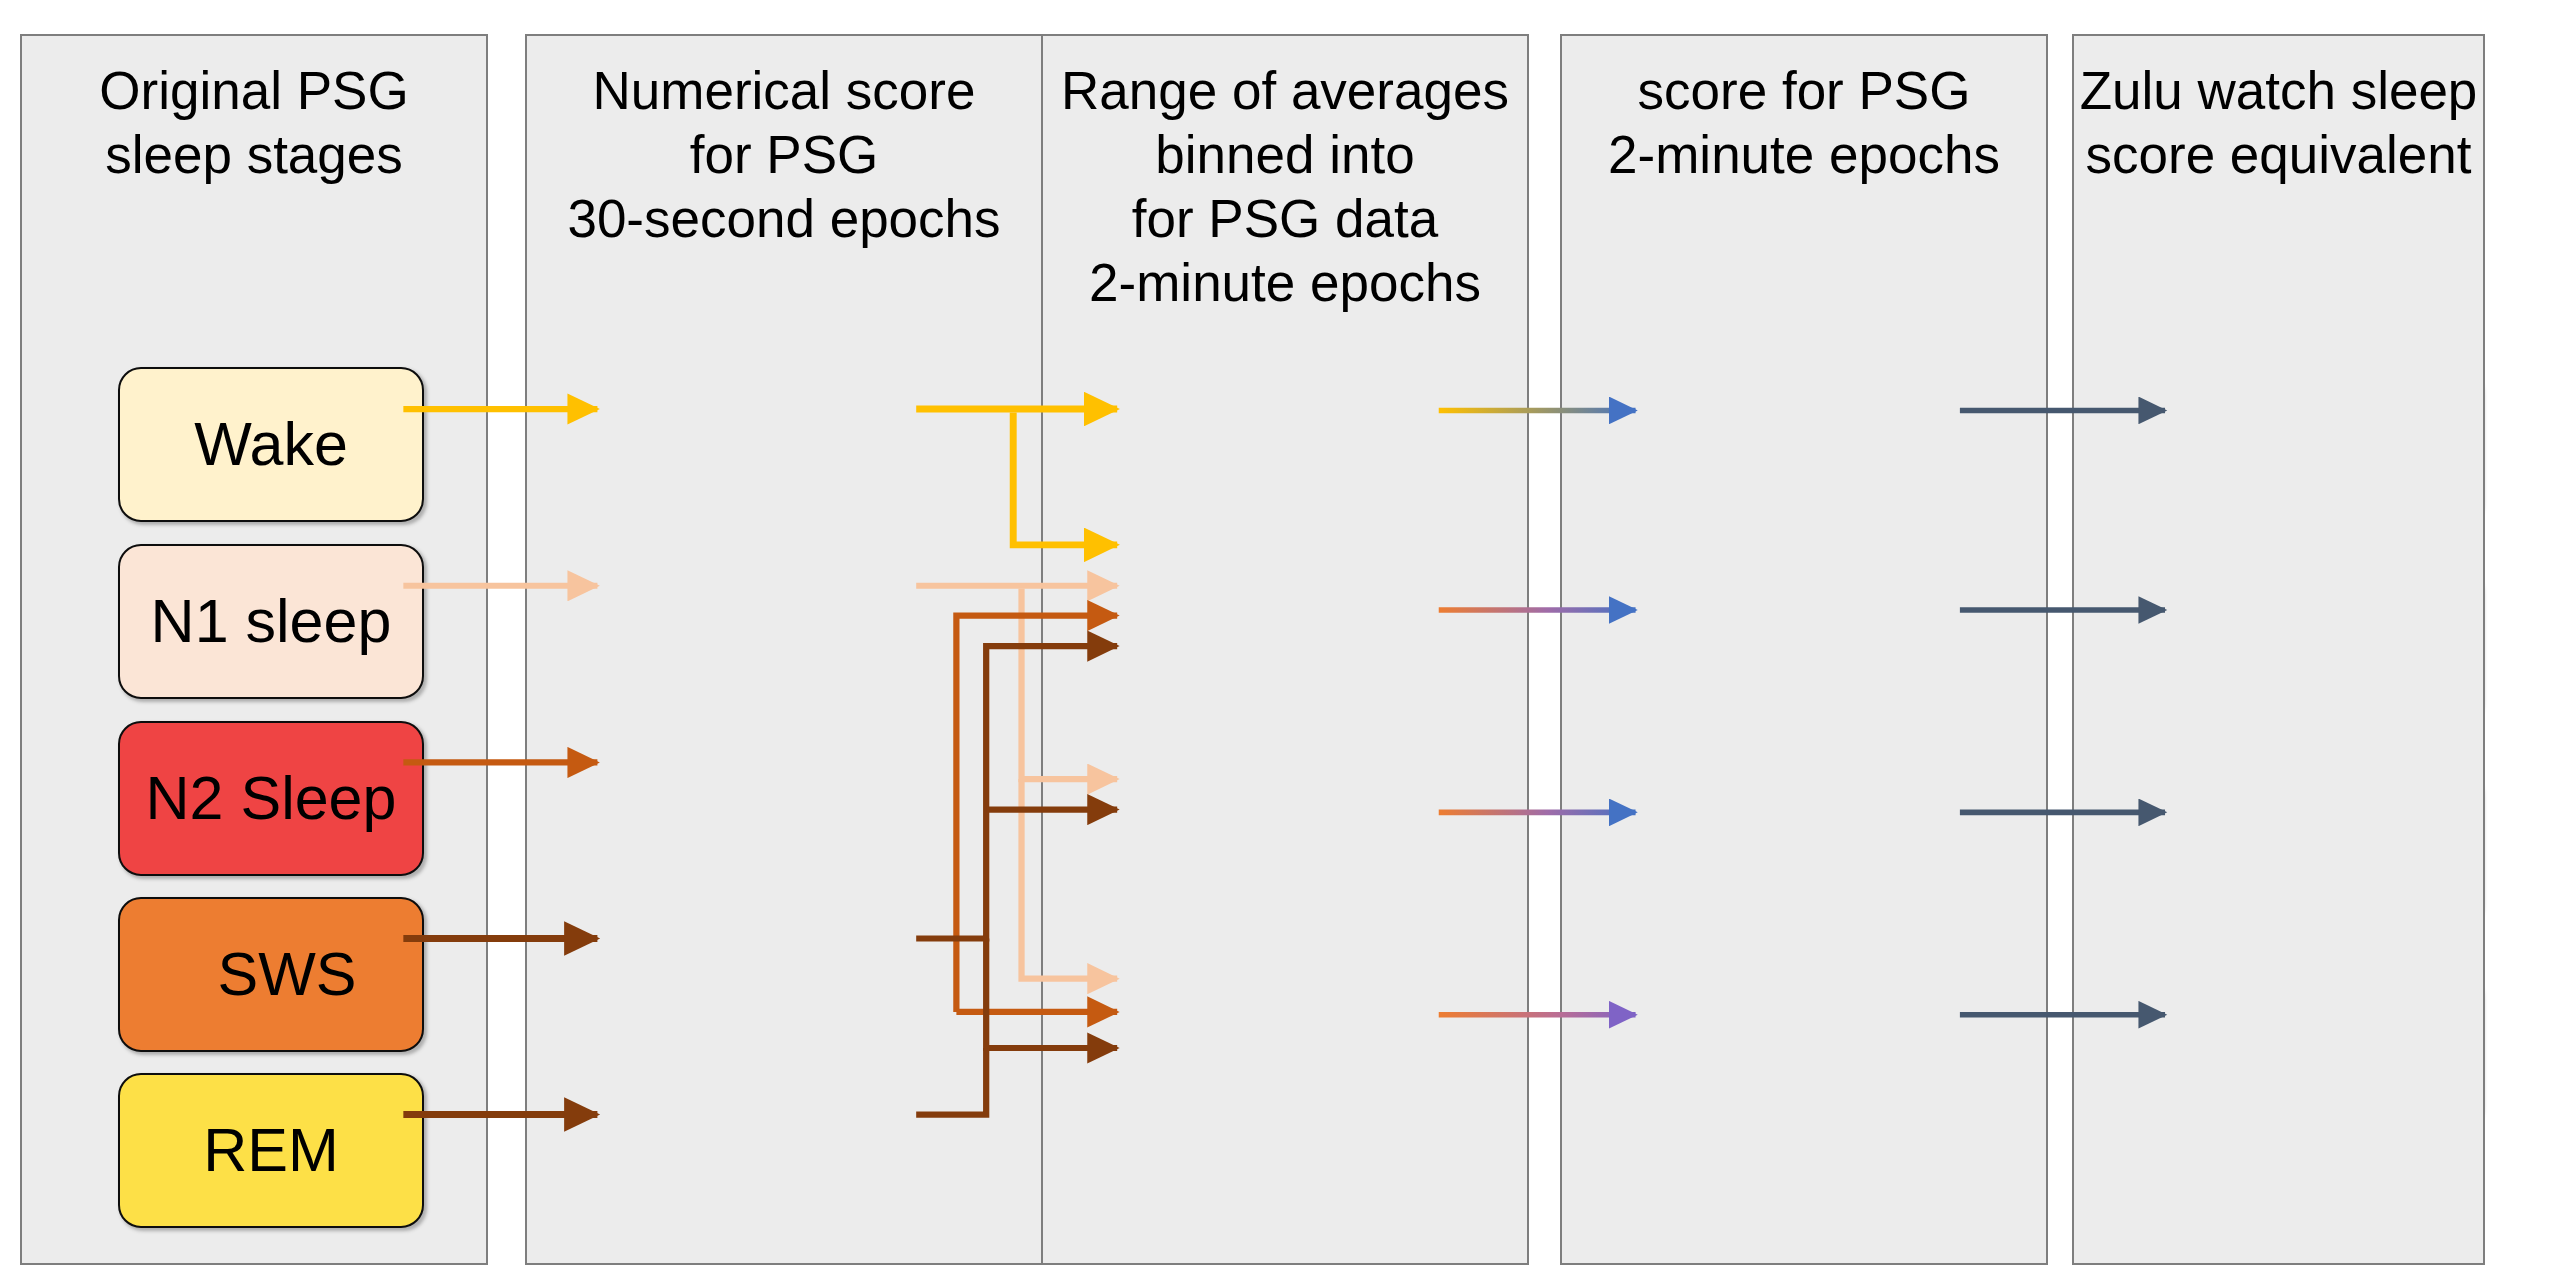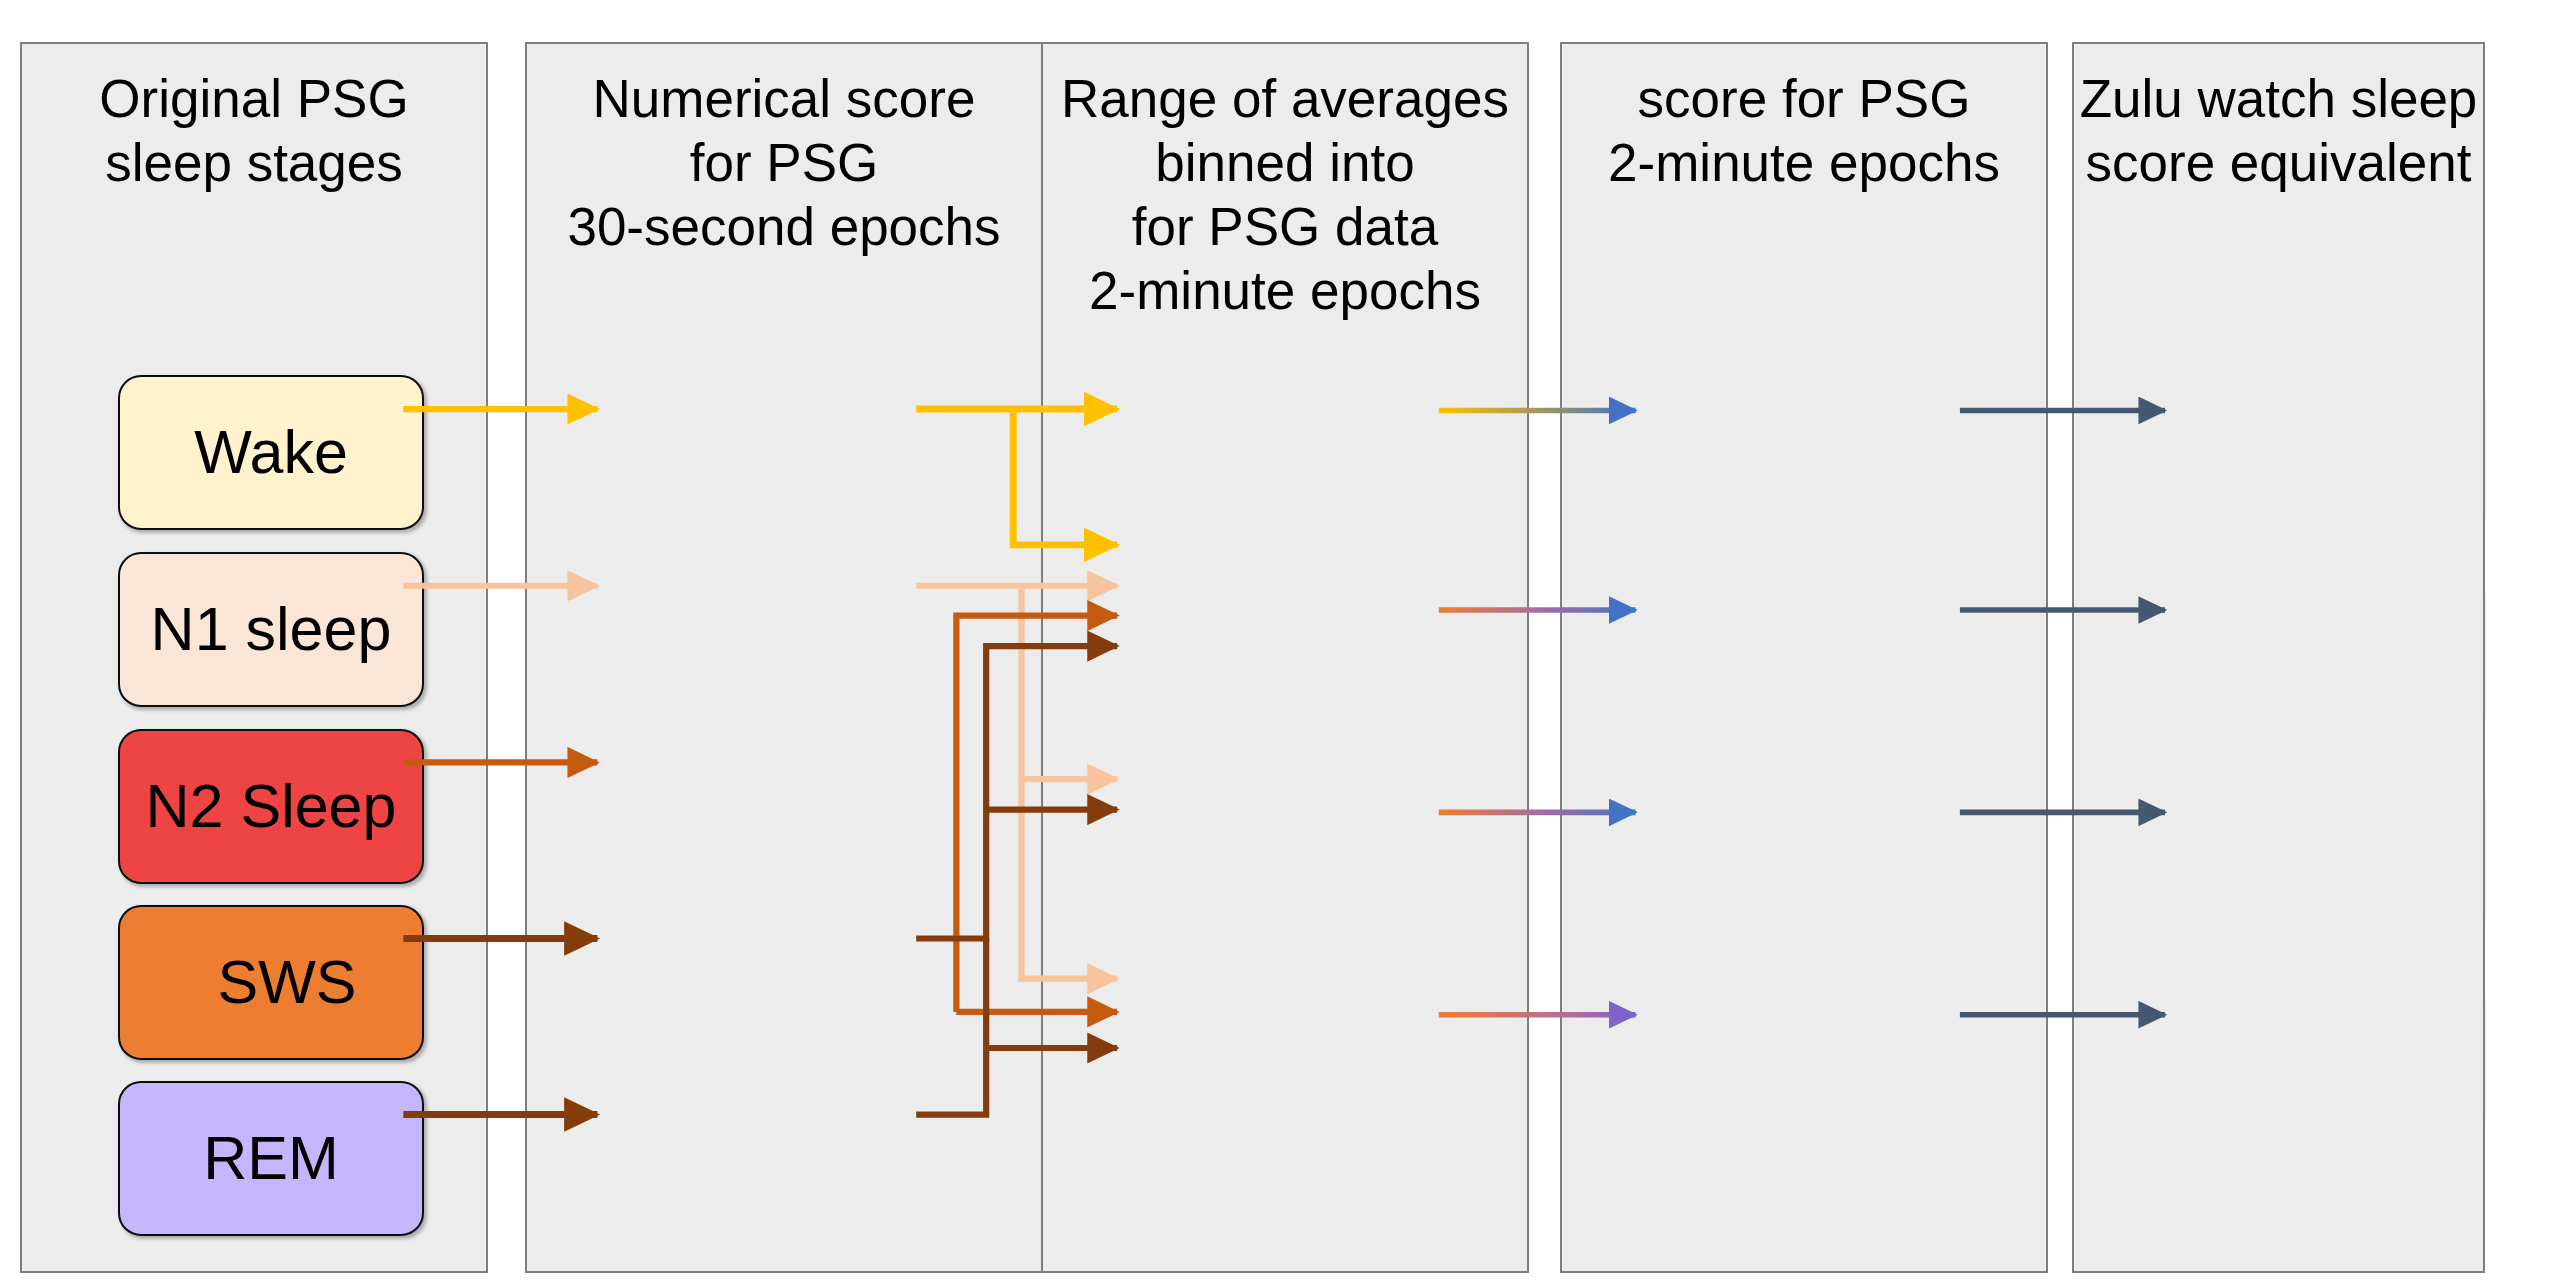--- a/index.html
+++ b/index.html
@@ -1,19 +1,19 @@
 <!DOCTYPE html>
 <html style="font-size:11px"><head>
 <meta charset="utf-8">
 <style>
   html,body{margin:0;padding:0;background:#ffffff;}
   body{width:2576px;height:1281px;position:relative;font-family:"Liberation Sans",sans-serif;color:#000;}
   .stage{position:absolute;inset:0;}
   #arrows{position:absolute;left:0;top:0;width:2576px;height:1281px;pointer-events:none;z-index:3;}
-  .panel{position:absolute;top:42px;height:1231px;background:#ECECEC;border:2.1px solid #7e7e7e;box-sizing:border-box;z-index:1;}
+  .panel{position:absolute;top:34px;height:1231px;background:#ECECEC;border:2.1px solid #7e7e7e;box-sizing:border-box;z-index:1;}
   .hdr{position:absolute;left:0;right:0;top:23px;text-align:center;font-size:53px;line-height:64px;z-index:2;}
   .node{position:absolute;box-sizing:border-box;border:2.1px solid #0d0d0d;border-radius:23px;
         display:flex;flex-direction:column;align-items:center;justify-content:center;
         font-size:61px;line-height:1.04;z-index:2;box-shadow:2.1px 2.8px 3.5px rgba(60,60,60,0.35);}
   .c1 .node,.c2 .node{width:306px;height:155px;}
   .c1 .node{left:96px;} .c2 .node{left:612px;width:303px;}
   .c3 .node{left:1132px;width:306px;height:155px;}
   
   .ra1{top:331px;} .ra2{top:508px;} .ra3{top:685px;} .ra4{top:861px;} .ra5{top:1037px;}
   .rb1{top:333px;} .rb2{top:532px;} .rb3{top:735px;} .rb4{top:937px;}
@@ -150,21 +150,21 @@
       </div>
     <div class="node ra2" style="background: rgb(251, 229, 214);">
         <span>N1 sleep</span>
       </div>
     <div class="node ra3" style="background: #ef4444; justify-content: center;">
         <span>N2 Sleep</span>
       </div>
     <div class="node ra4" style="background: rgb(237, 125, 49); padding-left: 32px;">
         <span>SWS</span>
       </div>
-    <div class="node ra5" style="background: #c4b5fd;">
+    <div class="node ra5" style="background: #fde047;">
         <span>REM</span>
       </div>
   </section>
 
   <section class="panel c2" style="left:525px;width:518px;">
     <div class="hdr">
       <div>Numerical score</div>
       <div>for PSG</div>
       <div>30-second epochs</div>
     </div>

